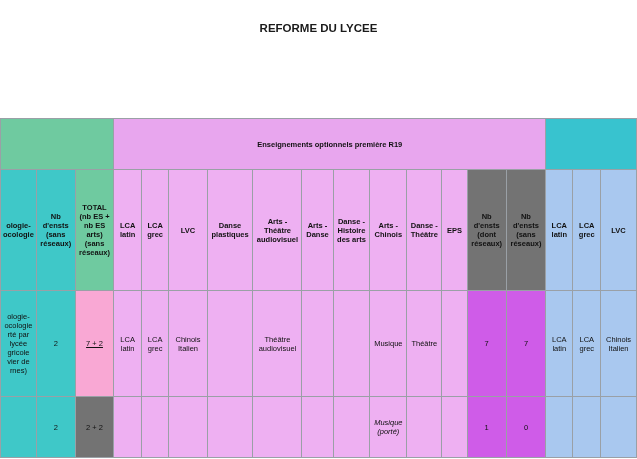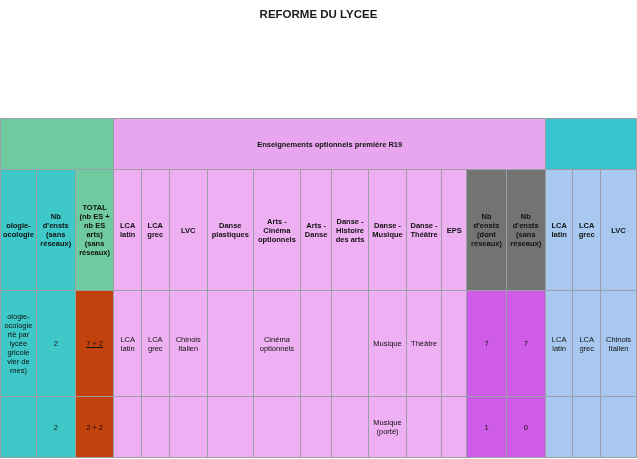--- a/index.html
+++ b/index.html
@@ -10,21 +10,21 @@
   }
   #page {
     position: relative;
     width: 637px;
     height: 459px;
     overflow: hidden;
     background: #ffffff;
   }
   .title-block {
     position: absolute;
-    top: 6px;
+    top: 20px;
     left: 0;
     width: 637px;
     text-align: center;
     font-weight: bold;
     font-size: 11.5px;
     color: #1a1a1a;
     line-height: 17px;
   }
   .title-line { display: block; }
 
@@ -59,33 +59,33 @@
 
   
   .h-teal    { background: #3fc8c8; font-weight: bold; }
   .h-green   { background: #6fcaa0; font-weight: bold; }
   .h-purple  { background: #eeb0f2; font-weight: bold; }
   .h-magenta { background: #737373; font-weight: bold; }
   .h-blue    { background: #a9c8ef; font-weight: bold; }
 
   
   .d-teal    { background: #3fc8c8; }
-  .d-green   { background: #c2410c; text-decoration: underline; }
+  .d-green   { background: #f9a8d4; text-decoration: underline; }
   .d-purple  { background: #eeb0f2; }
   .d-magenta { background: #cf5ce8; }
   .d-blue    { background: #a9c8ef; }
 
   
   .e-teal    { background: #3fc8c8; }
-  .e-green   { background: #c2410c; }
+  .e-green   { background: #737373; }
   .e-purple  { background: #eeb0f2; }
   .e-magenta { background: #cf5ce8; }
   .e-blue    { background: #a9c8ef; }
 
-  .italic { }
+  .italic { font-style: italic; }
   .row-banner td { height: 50px; }
   .row-head td   { height: 120px; }
   .row-d1 td     { height: 105px; }
   .row-d2 td     { height: 60px; }
 </style>
 </head>
 <body>
 
 <div id="page">
 
@@ -123,42 +123,42 @@
     </tr>
 
     <tr class="row-head">
       <td class="h-teal">ologie-<br>ocologie</td>
       <td class="h-teal">Nb d'ensts (sans réseaux)</td>
       <td class="h-green">TOTAL (nb ES + nb ES arts) (sans réseaux)</td>
       <td class="h-purple">LCA latin</td>
       <td class="h-purple">LCA grec</td>
       <td class="h-purple">LVC</td>
       <td class="h-purple">Danse plastiques</td>
-      <td class="h-purple">Arts - Cinéma optionnels</td>
+      <td class="h-purple">Arts - Théâtre audiovisuel</td>
       <td class="h-purple">Arts - Danse</td>
       <td class="h-purple">Danse - Histoire des arts</td>
-      <td class="h-purple">Danse - Musique</td>
+      <td class="h-purple">Arts - Chinois</td>
       <td class="h-purple">Danse - Théâtre</td>
       <td class="h-purple">EPS</td>
       <td class="h-magenta">Nb d'ensts (dont réseaux)</td>
       <td class="h-magenta">Nb d'ensts (sans réseaux)</td>
       <td class="h-blue">LCA latin</td>
       <td class="h-blue">LCA grec</td>
       <td class="h-blue">LVC</td>
     </tr>
 
     <tr class="row-d1">
       <td class="d-teal">ologie-<br>ocologie<br>rté par<br>lycée<br>gricole<br>vier de<br>rnes)</td>
       <td class="d-teal">2</td>
       <td class="d-green">7 + 2</td>
       <td class="d-purple">LCA latin</td>
       <td class="d-purple">LCA grec</td>
       <td class="d-purple">Chinois Italien</td>
       <td class="d-purple"></td>
-      <td class="d-purple">Cinéma optionnels</td>
+      <td class="d-purple">Théâtre audiovisuel</td>
       <td class="d-purple"></td>
       <td class="d-purple"></td>
       <td class="d-purple">Musique</td>
       <td class="d-purple">Théâtre</td>
       <td class="d-purple"></td>
       <td class="d-magenta">7</td>
       <td class="d-magenta">7</td>
       <td class="d-blue">LCA latin</td>
       <td class="d-blue">LCA grec</td>
       <td class="d-blue">Chinois Italien</td>

